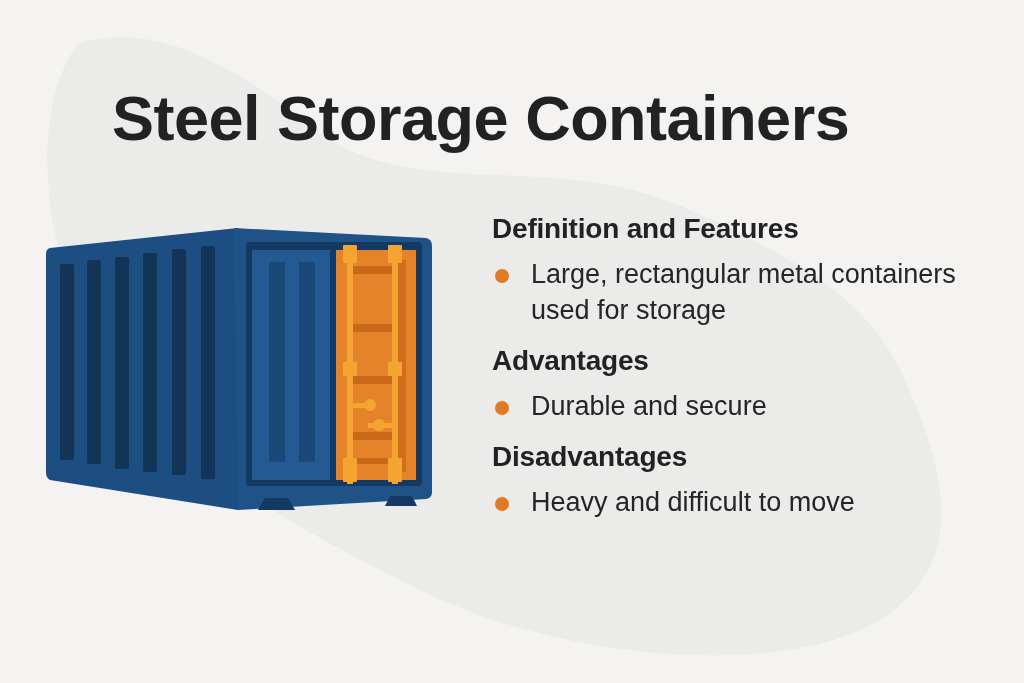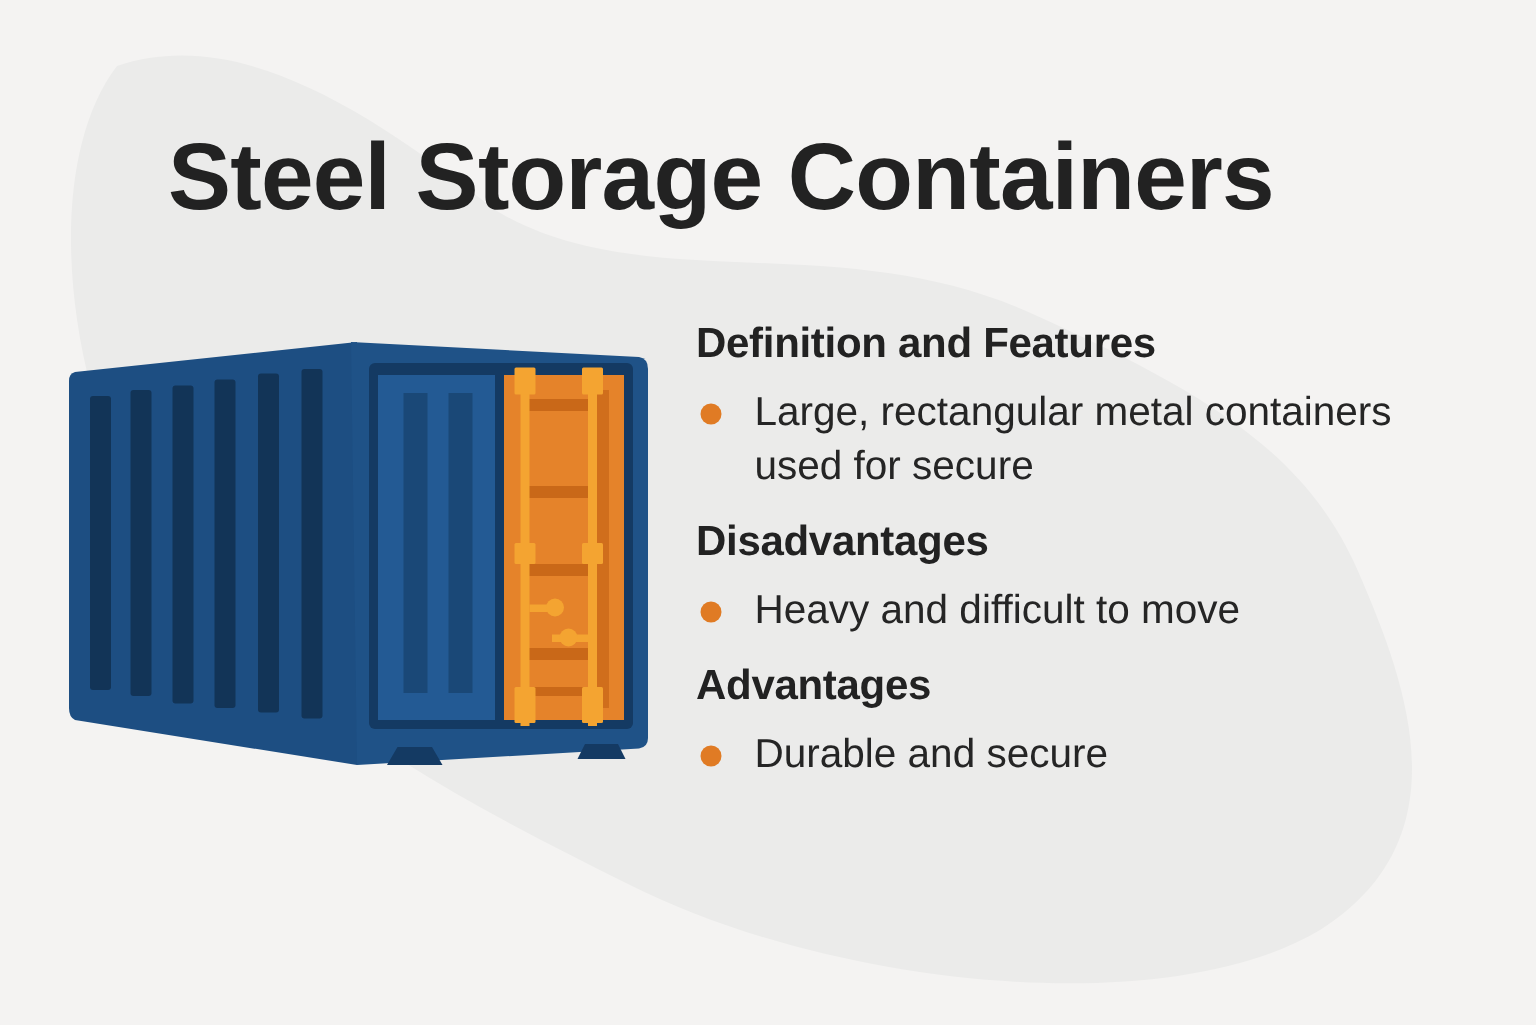--- a/index.html
+++ b/index.html
@@ -9,21 +9,21 @@
     font-family: "Liberation Sans", "DejaVu Sans", sans-serif;
     position: relative;
   }
   .blob { position: absolute; left: 0; top: 0; width: 1024px; height: 683px; }
   .title {
     position: absolute; left: 112px; top: 82px; margin: 0;
     font-size: 63px; font-weight: 700; color: #222222; letter-spacing: -0.5px;
     white-space: nowrap;
   }
   .illustration { position: absolute; left: 40px; top: 220px; width: 400px; height: 300px; }
-  .info { position: absolute; left: 464px; top: 212px; width: 470px; color: #222; }
+  .info { position: absolute; left: 492px; top: 212px; width: 470px; color: #222; }
   .section { margin: 0; }
   .section h2 {
     margin: 0; font-size: 28px; font-weight: 700; color: #222; line-height: 34px;
     letter-spacing: -0.2px;
   }
   .section ul { list-style: none; margin: 0; padding: 0; }
   .section li {
     position: relative; padding-left: 39px;
     font-size: 27px; line-height: 36px; color: #252525;
   }
@@ -96,35 +96,35 @@
   <path d="M218 290 L225 278 L248 278 L255 290 Z" fill="#143a63"></path>
   <path d="M345 286 L350 276 L372 276 L377 286 Z" fill="#143a63"></path>
 </svg>
 
 <div class="info">
   <section class="section s1">
     <h2>Definition and Features</h2>
     <ul>
       <li>
         <span class="bullet"></span>
-        <span>Large, rectangular metal containers used for secure</span>
+        <span>Large, rectangular metal containers used for storage</span>
+      </li>
+    </ul>
+  </section>
+  <section class="section s2">
+    <h2>Advantages</h2>
+    <ul>
+      <li>
+        <span class="bullet"></span>
+        <span>Durable and secure</span>
       </li>
     </ul>
   </section>
   <section class="section s3">
     <h2>Disadvantages</h2>
     <ul>
       <li>
         <span class="bullet"></span>
         <span>Heavy and difficult to move</span>
       </li>
     </ul>
   </section>
-  <section class="section s2">
-    <h2>Advantages</h2>
-    <ul>
-      <li>
-        <span class="bullet"></span>
-        <span>Durable and secure</span>
-      </li>
-    </ul>
-  </section>
 </div>
 
 </body></html>

